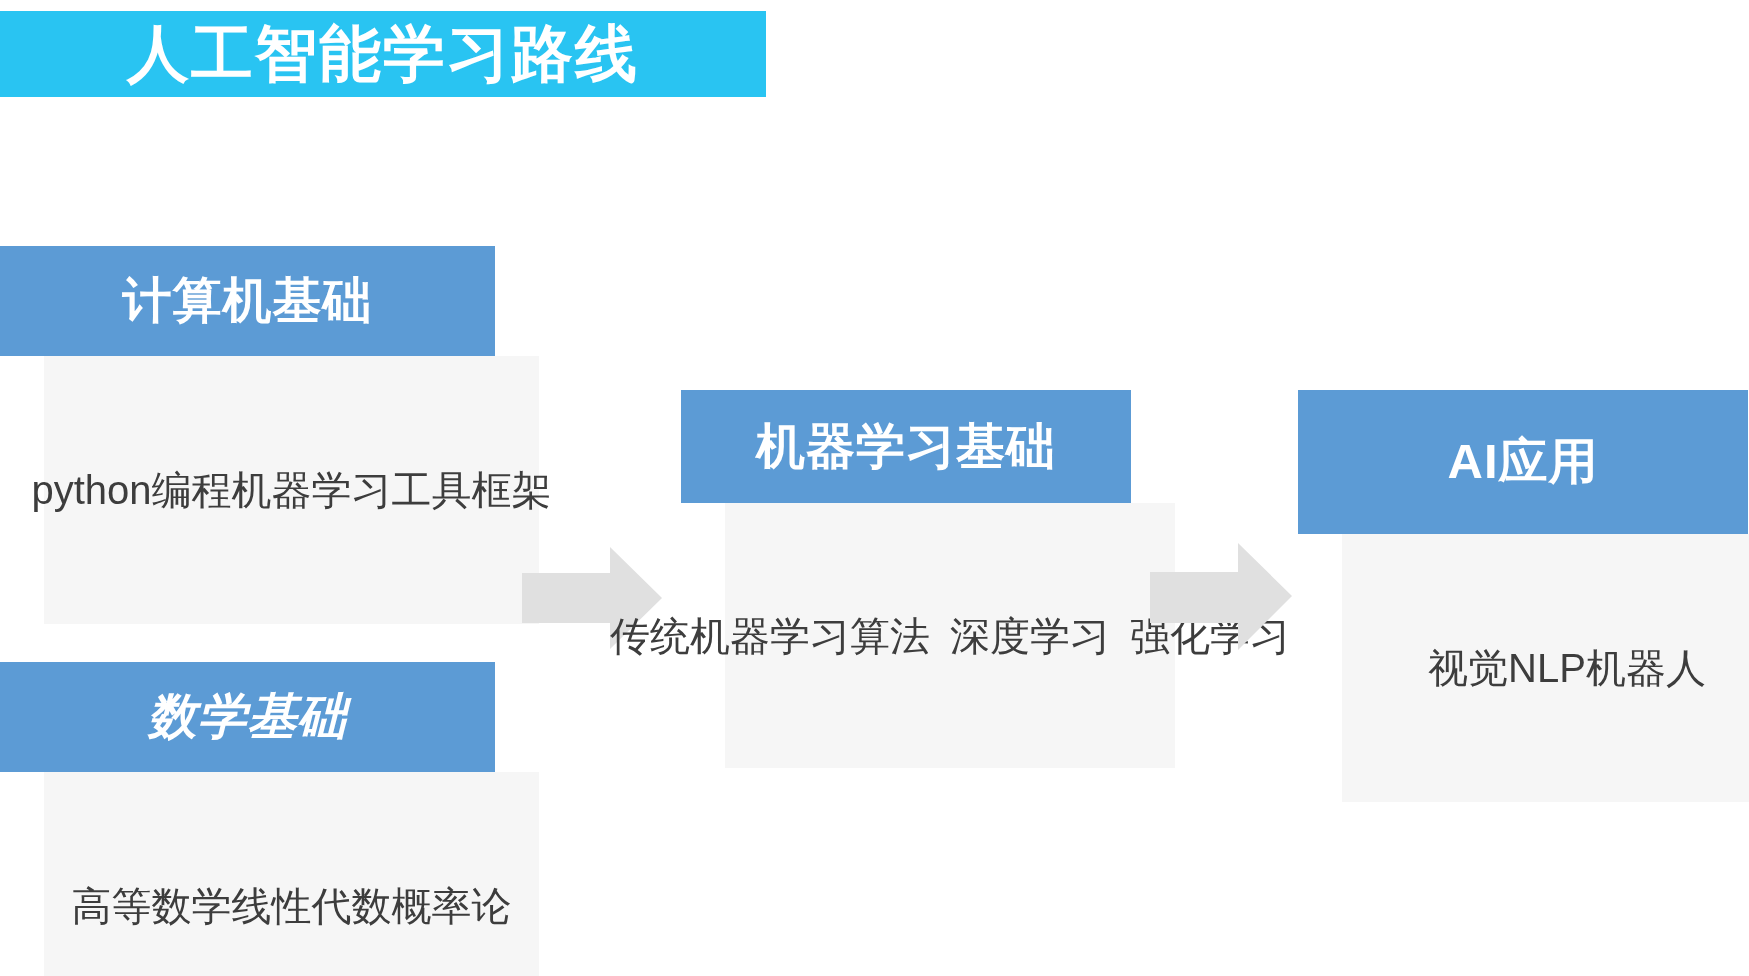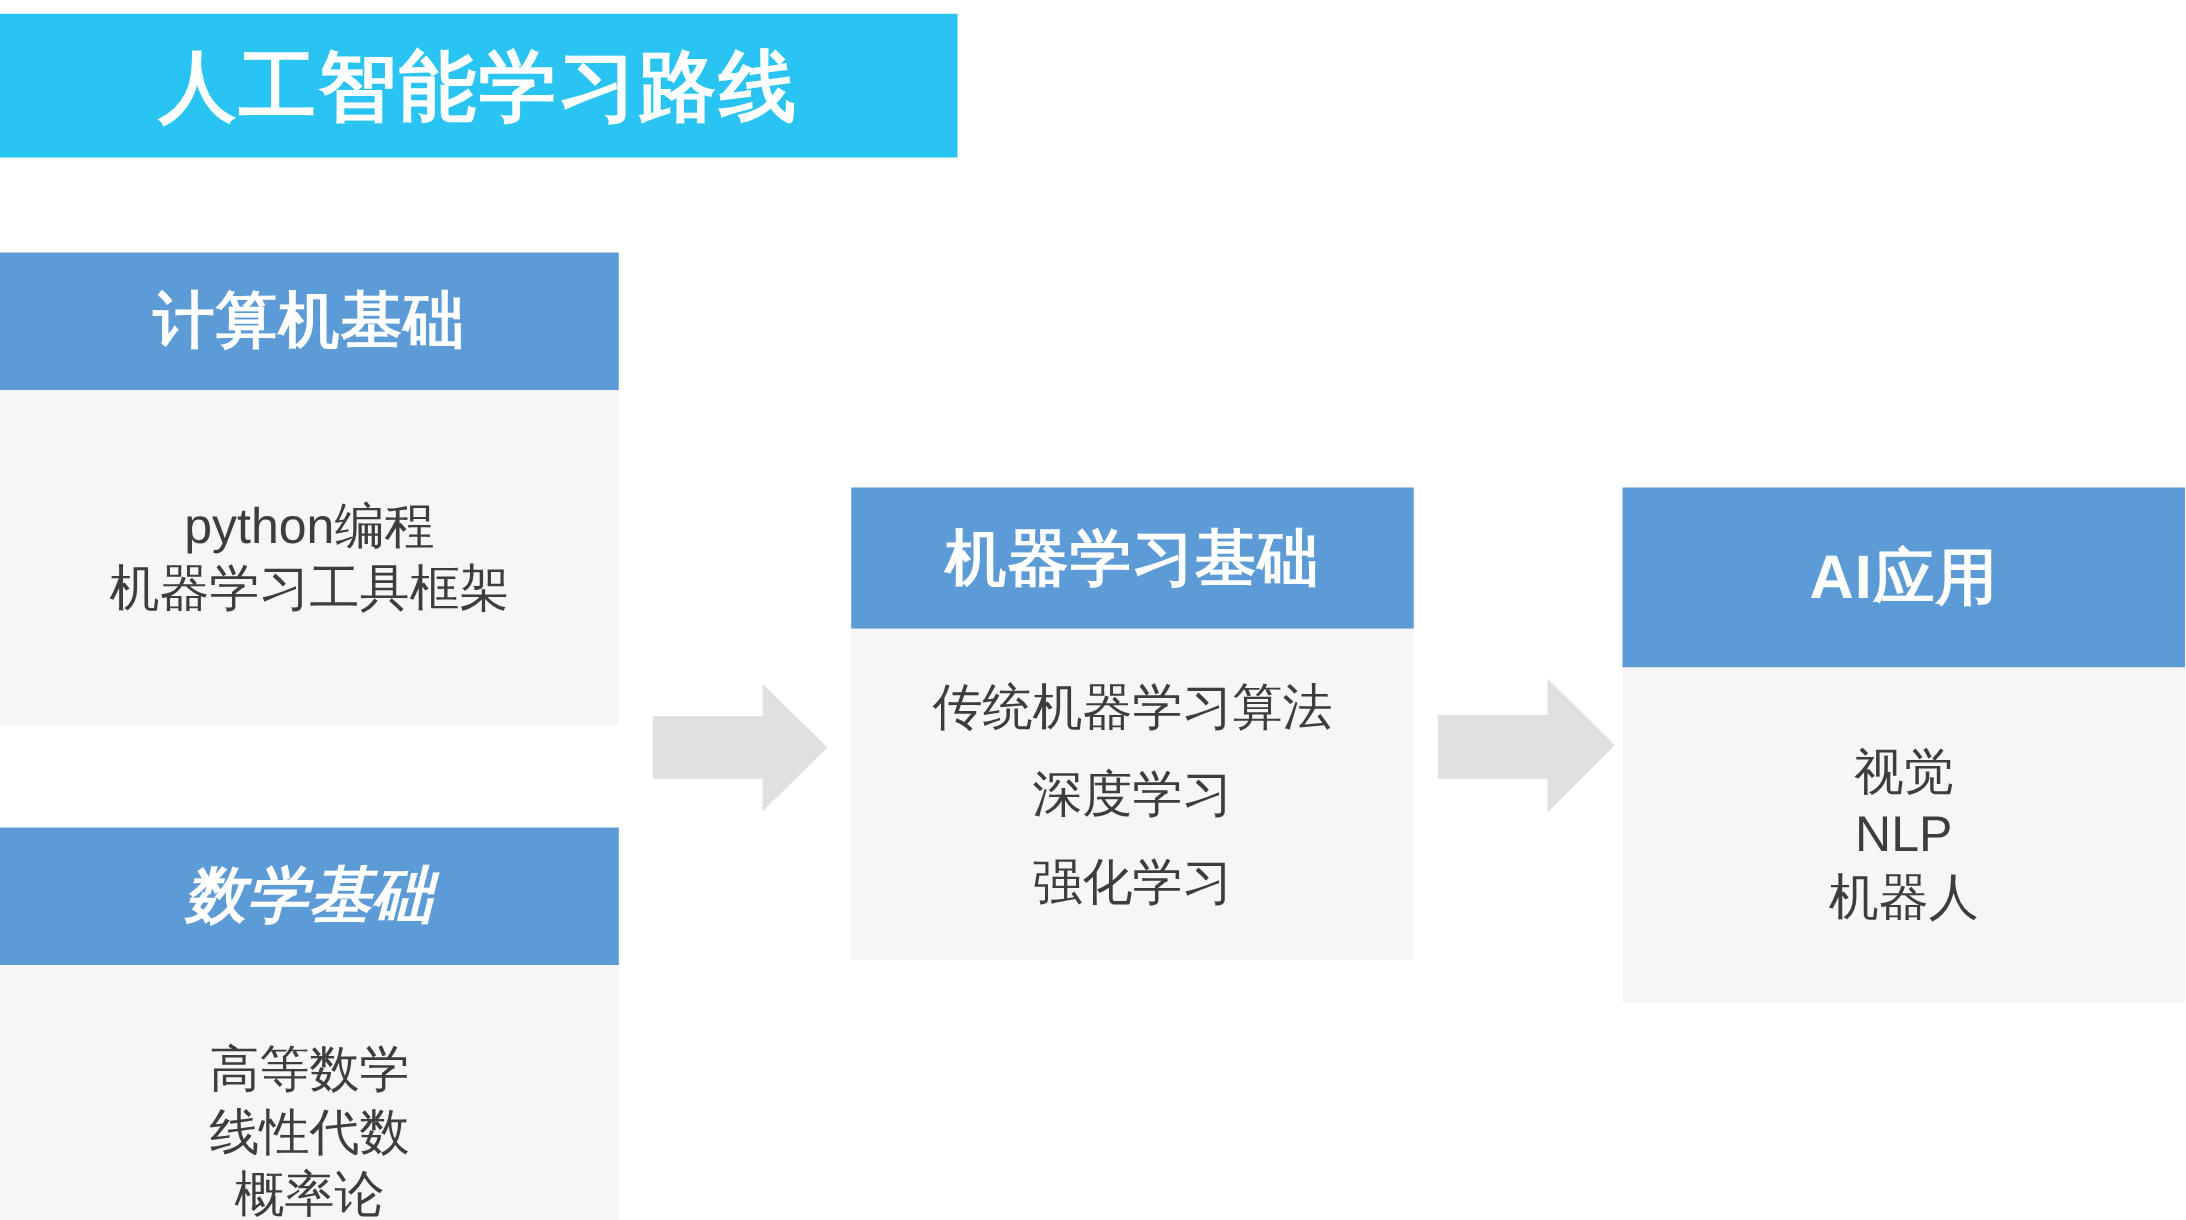--- a/index.html
+++ b/index.html
@@ -4,50 +4,51 @@
 <style>
   html,body{margin:0;padding:0;background:#ffffff;}
   .canvas{
     position:relative;
     width:1749px;height:976px;
     background:#ffffff;
     overflow:hidden;
     font-family:"Liberation Sans","DejaVu Sans",sans-serif;
   }
   .title-banner{
-    position:absolute;left:0;top:11px;width:766px;height:115px;
+    position:absolute;left:0;top:11px;width:766px;height:86px;
     background:var(--banner,#29C4F2);
     color:var(--header_text,#ffffff);
     font-size:62px;font-weight:700;
     display:flex;align-items:center;justify-content:center;
     letter-spacing:2px;
   }
   .box{position:absolute;}
   .box-header{
     background:var(--header,#5C9BD5);
     color:var(--header_text,#ffffff);
     font-size:49px;font-weight:700;
     display:flex;align-items:center;justify-content:center;
     letter-spacing:1px;
   }
   .box-body{
     background:var(--body_bg,#F6F6F6);
     color:var(--body_text,#3D3D3D);
     font-size:40px;font-weight:400;
-    display:flex;flex-direction:column;align-items:center;justify-content:center;
+    display:flex;flex-direction:row;align-items:center;justify-content:center;
     text-align:center;
+    margin-left:44px;
   }
   .box-item{line-height:50px;white-space:nowrap;}
   .arrow{position:absolute;}
   .arrow svg{display:block;}
   .arrow polygon{fill:var(--arrow,#E0E0E0);}
 
   
   #box-computer{left:0;top:202px;width:495px;}
-  #box-computer .box-header{width:495px;height:110px;}
+  #box-computer .box-header{width:495px;height:110px;margin-top:44px;}
   #box-computer .box-body{width:495px;height:268px;}
 
   
   #box-math{left:0;top:662px;width:495px;}
   #box-math .box-header{width:495px;height:110px;font-style:italic;}
   #box-math .box-body{width:495px;height:268px;}
 
   
   #box-ml{left:681px;top:390px;width:450px;}
   #box-ml .box-header{width:450px;height:113px;}

